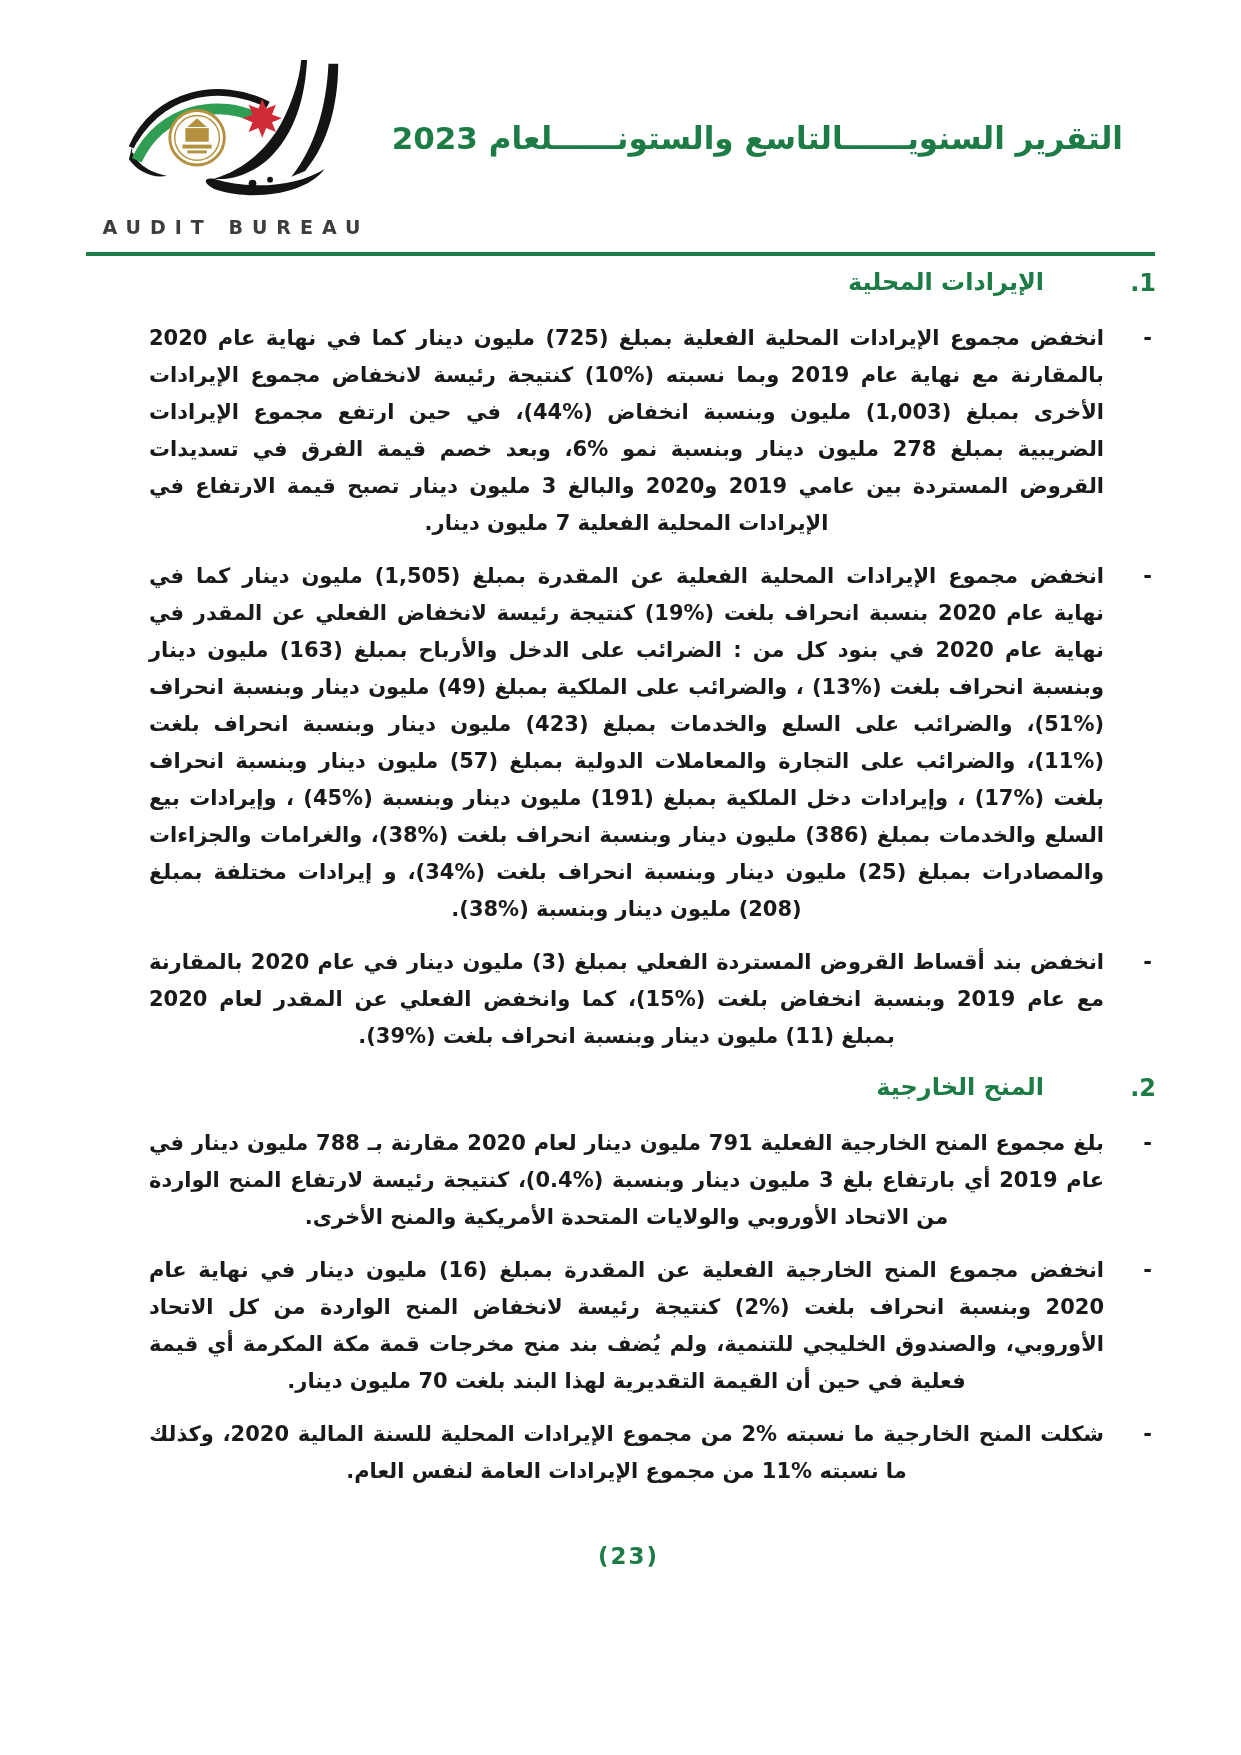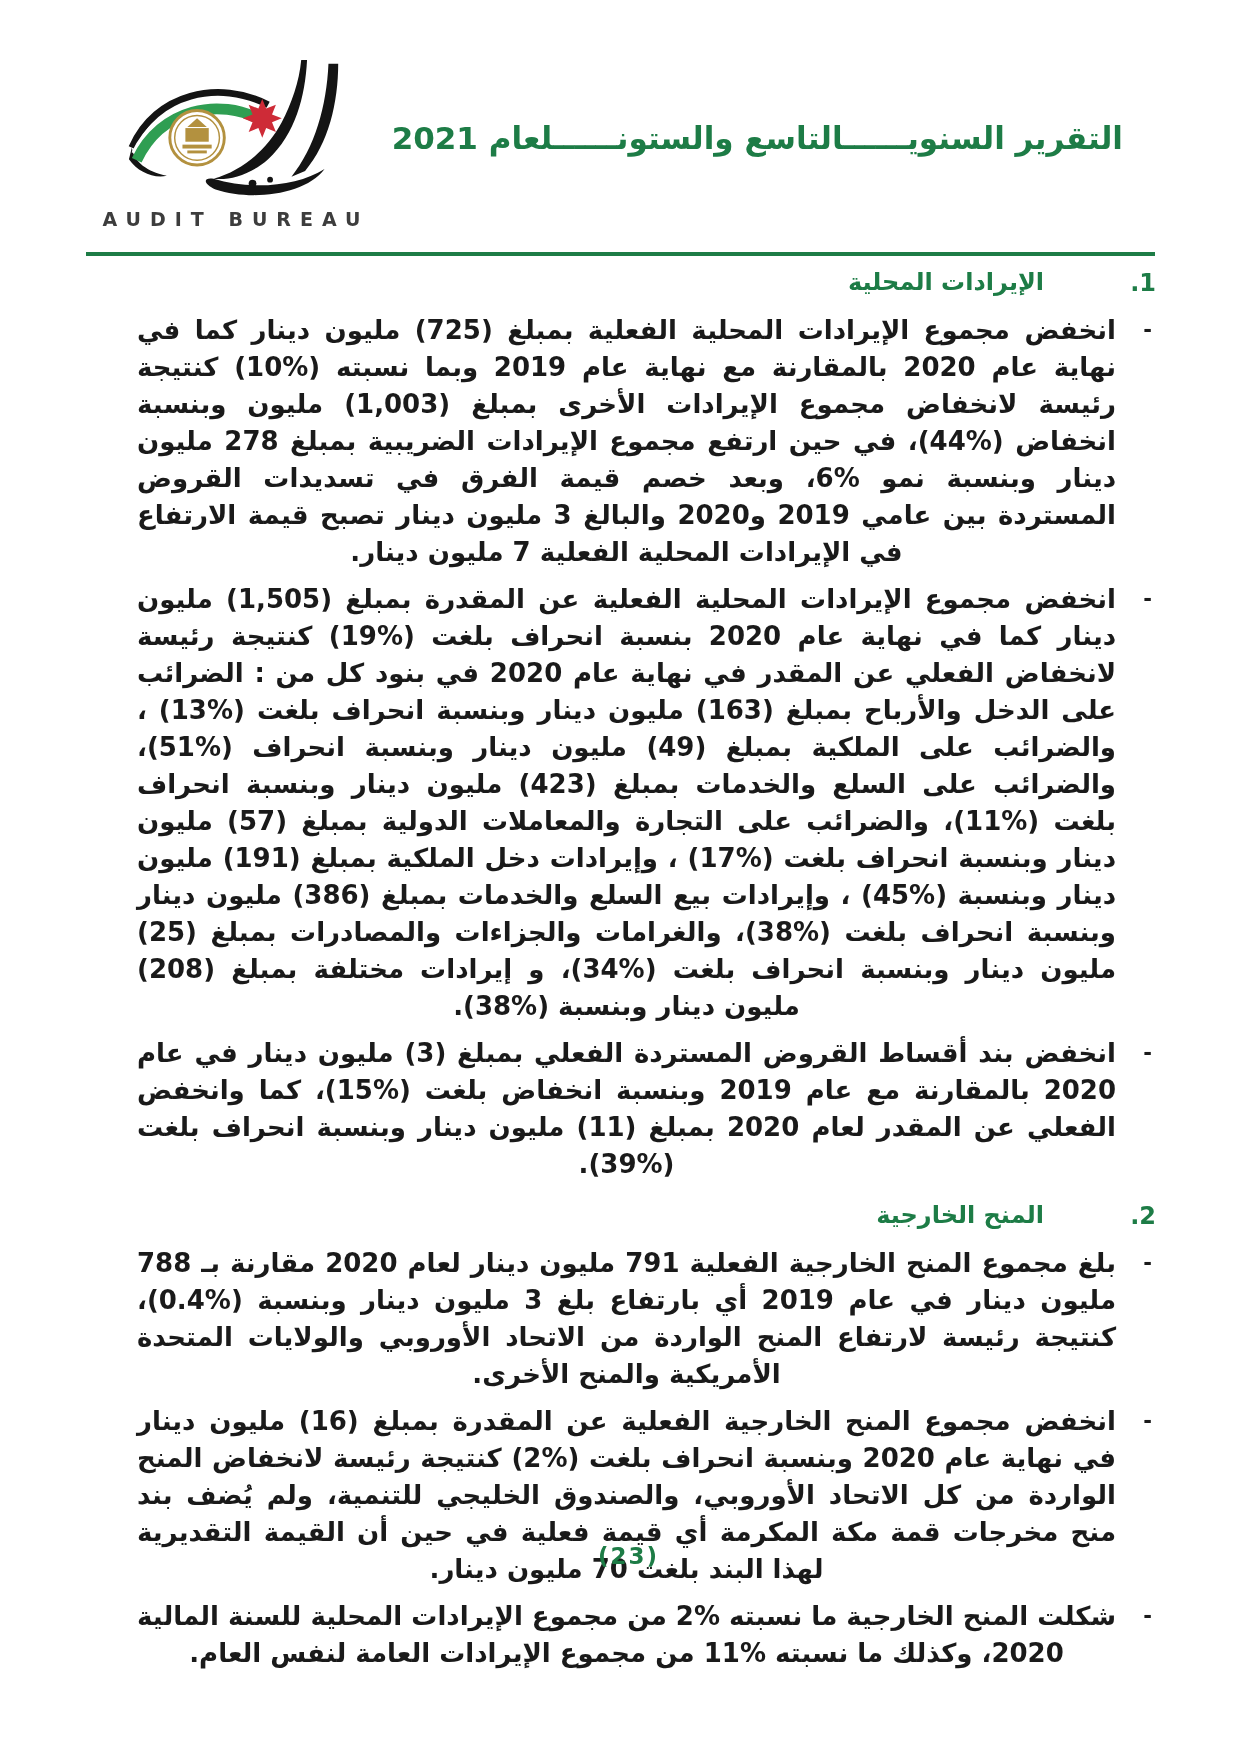--- a/index.html
+++ b/index.html
@@ -3,39 +3,39 @@
 <meta charset="utf-8">
 <style>
   html,body{margin:0;padding:0;}
   body{
     width:1241px;height:1755px;background:#ffffff;position:relative;
     font-family:"DejaVu Sans",sans-serif;direction:rtl;color:#1a1a1a;overflow:hidden;
   }
   
   .logo-wrap{position:absolute;top:58px;left:98px;width:276px;text-align:center;}
   .logo-latin{
-    margin-top:0;text-align:center;font-size:19px;font-weight:bold;
+    margin-top:8px;text-align:center;font-size:19px;font-weight:bold;
     letter-spacing:9px;color:#3d3d3d;white-space:nowrap;direction:ltr;
   }
   .report-title{
     position:absolute;top:120px;right:118px;max-width:700px;
     font-size:31px;font-weight:bold;color:#1d7c46;white-space:nowrap;
   }
   .divider{position:absolute;top:252px;left:86px;width:1069px;height:4px;background:#1d7c46;}
   
   .content{position:absolute;top:266px;right:121px;width:987px;}
   .sec-head{position:relative;margin:2px 0 8px 0;height:36px;}
   .sec-num{position:absolute;right:-36px;top:1px;font-weight:bold;font-size:24px;color:#1d7c46;}
   .sec-title{display:inline-block;margin-right:76px;font-weight:bold;font-size:24px;color:#1d7c46;}
   .bullet{position:relative;margin:0 0 10px 0;}
   .bullet .dash{
     position:absolute;right:-32px;top:0;font-weight:bold;font-size:21px;line-height:37px;
   }
   .bullet p{
-    margin:4px;font-size:26px;font-weight:bold;line-height:37px;
+    margin:16px;font-size:21px;font-weight:bold;line-height:37px;
     text-align:justify;text-align-last:center;-moz-text-align-last:center;
   }
   .sec2{margin-top:18px;}
   
   .footer-page{
     position:absolute;top:1543px;left:8px;width:100%;text-align:center;
     color:#1d7c46;font-weight:bold;font-size:23px;direction:ltr;letter-spacing:2px;
   }
 </style>
 </head>
@@ -66,21 +66,21 @@
       <rect x="83" y="72" width="24" height="14" fill="#b3913f"></rect>
       <rect x="80" y="89" width="30" height="4" fill="#b3913f"></rect>
       <rect x="85" y="95" width="20" height="3" fill="#b3913f"></rect>
     </g>
 
     <path d="M162,42 l4,10 10,-4 -4,10 10,4 -10,4 4,10 -10,-4 -4,10 -4,-10 -10,4 4,-10 -10,-4 10,-4 -4,-10 10,4 Z" fill="#ce2b37"></path>
   </svg>
   <div class="logo-latin">AUDIT BUREAU</div>
 </div>
 
-<div class="report-title">التقرير السنويــــــالتاسع والستونــــــلعام 2021</div>
+<div class="report-title">التقرير السنويــــــالتاسع والستونــــــلعام 2023</div>
 
 <div class="divider"></div>
 
 <div class="content">
 
   <div class="sec-head">
     <span class="sec-num">1.</span>
     <span class="sec-title">الإيرادات المحلية</span>
   </div>
 

